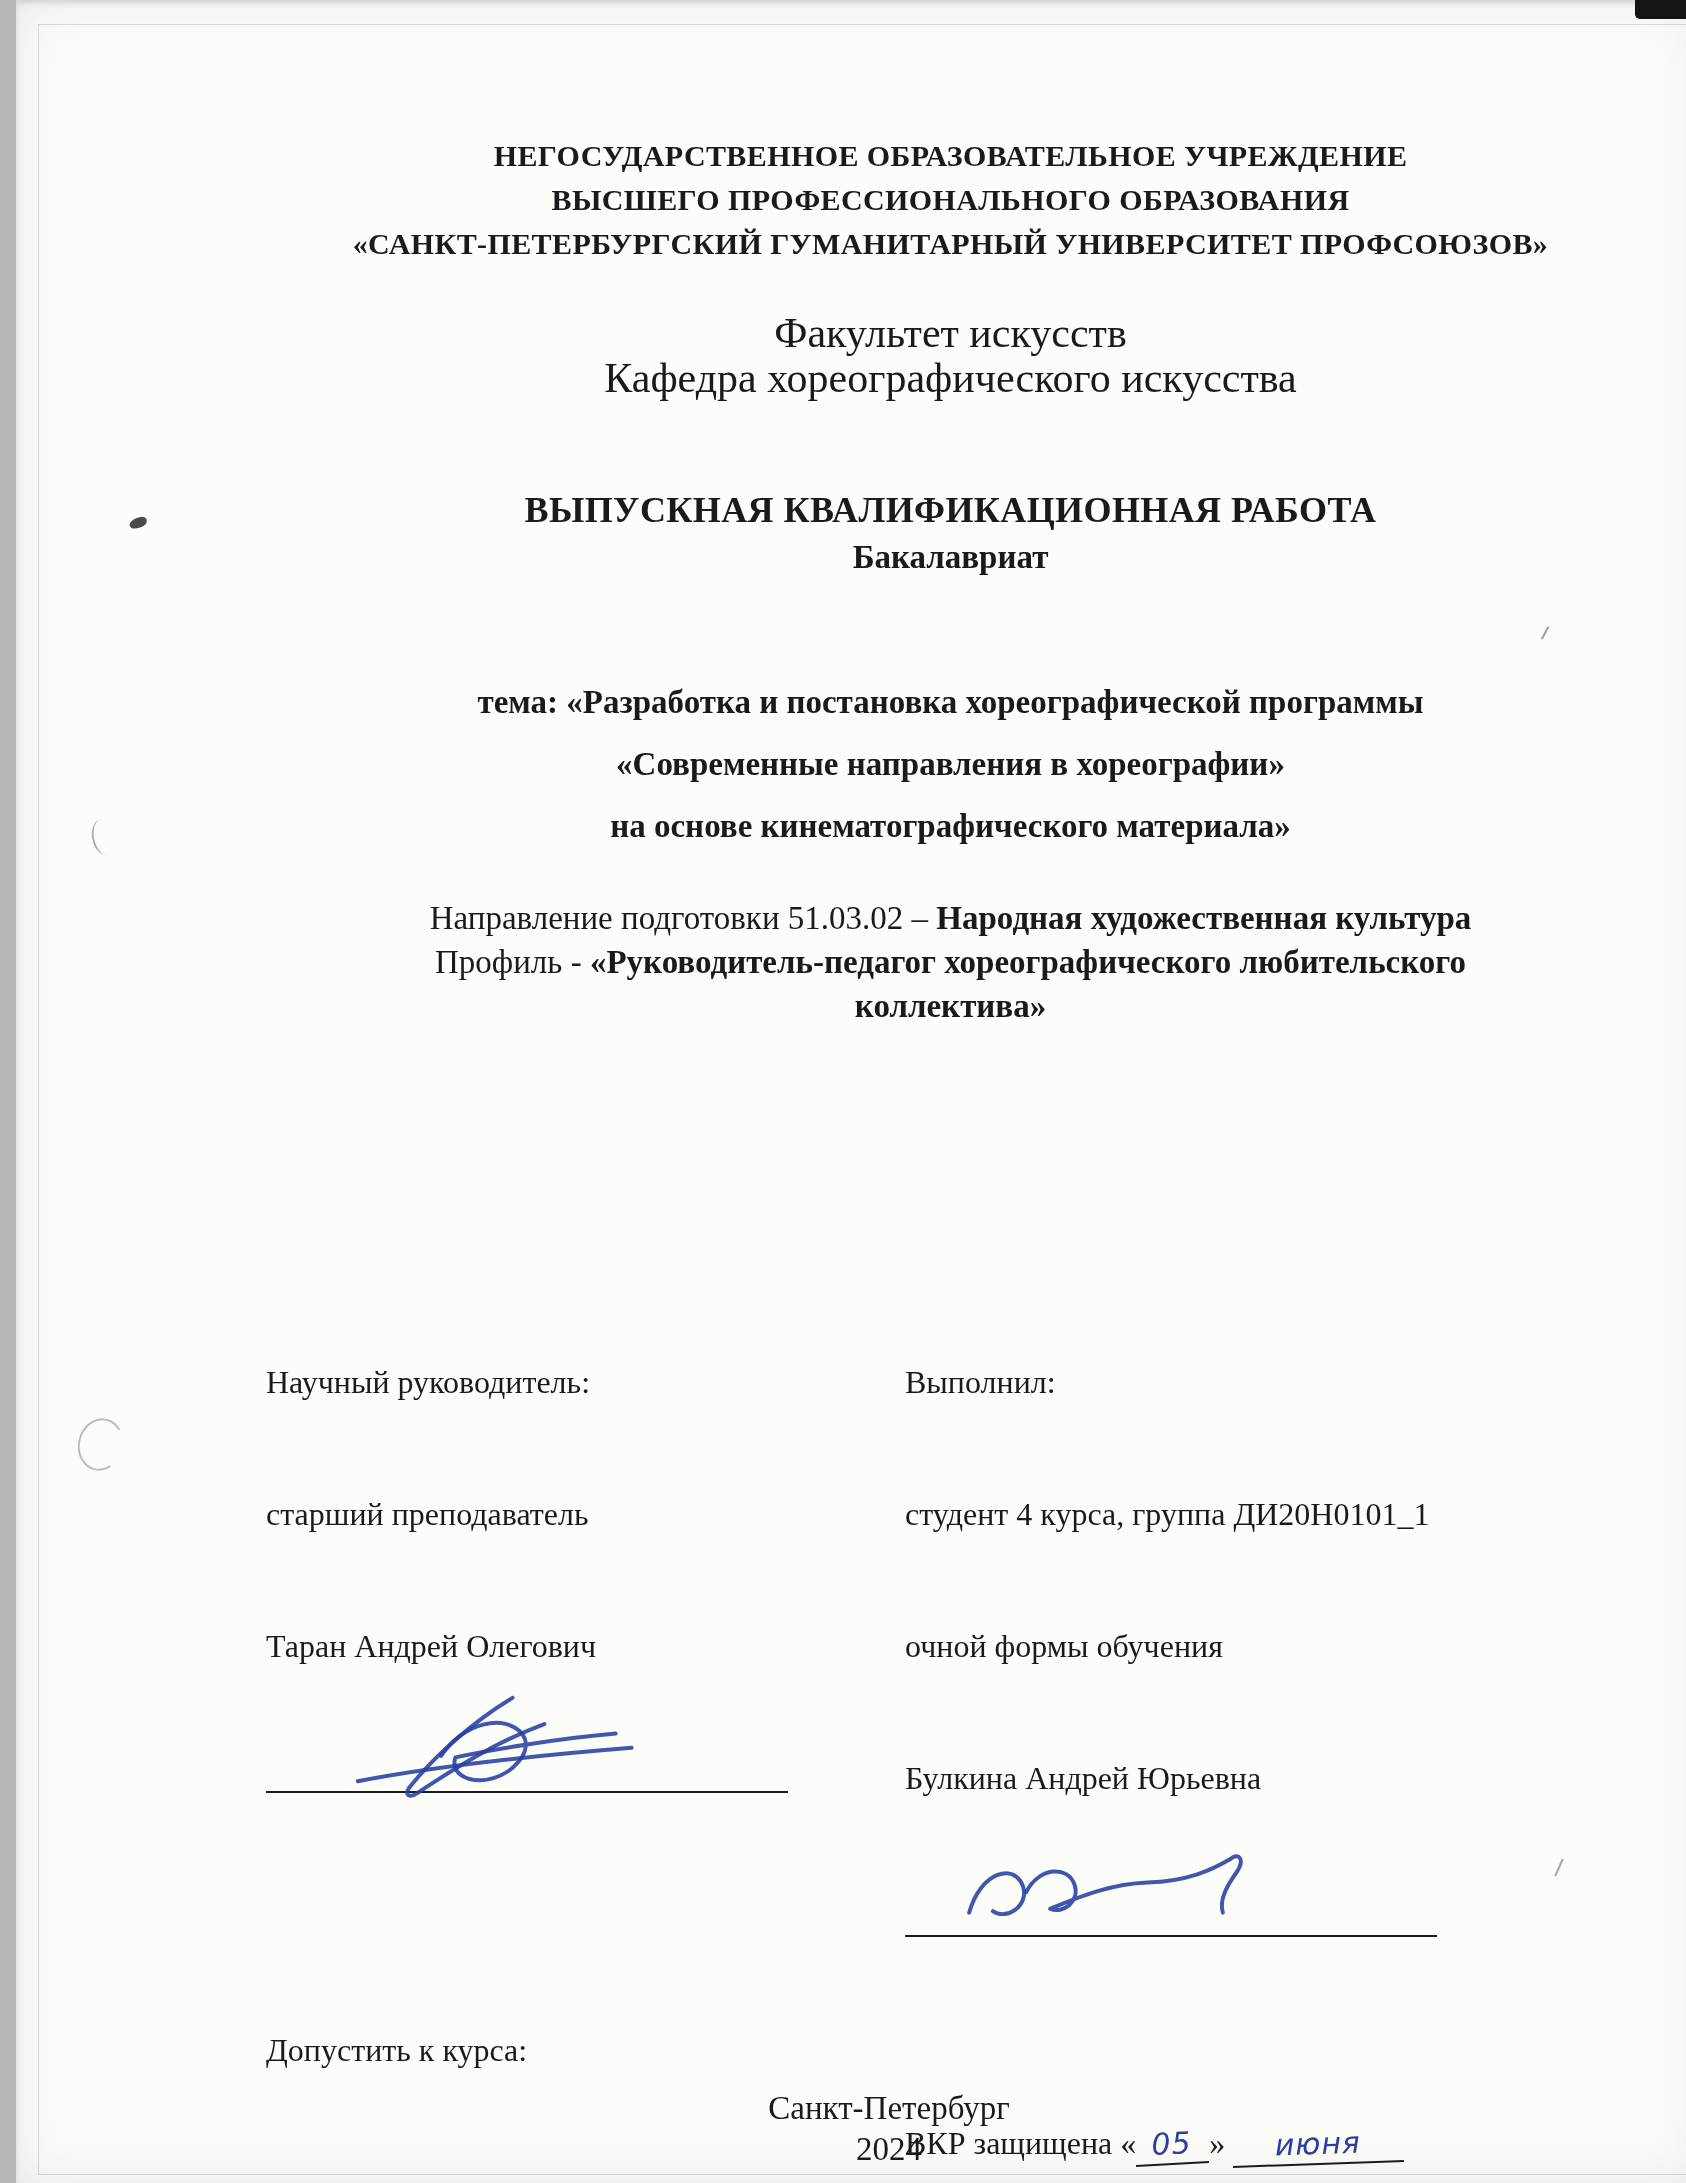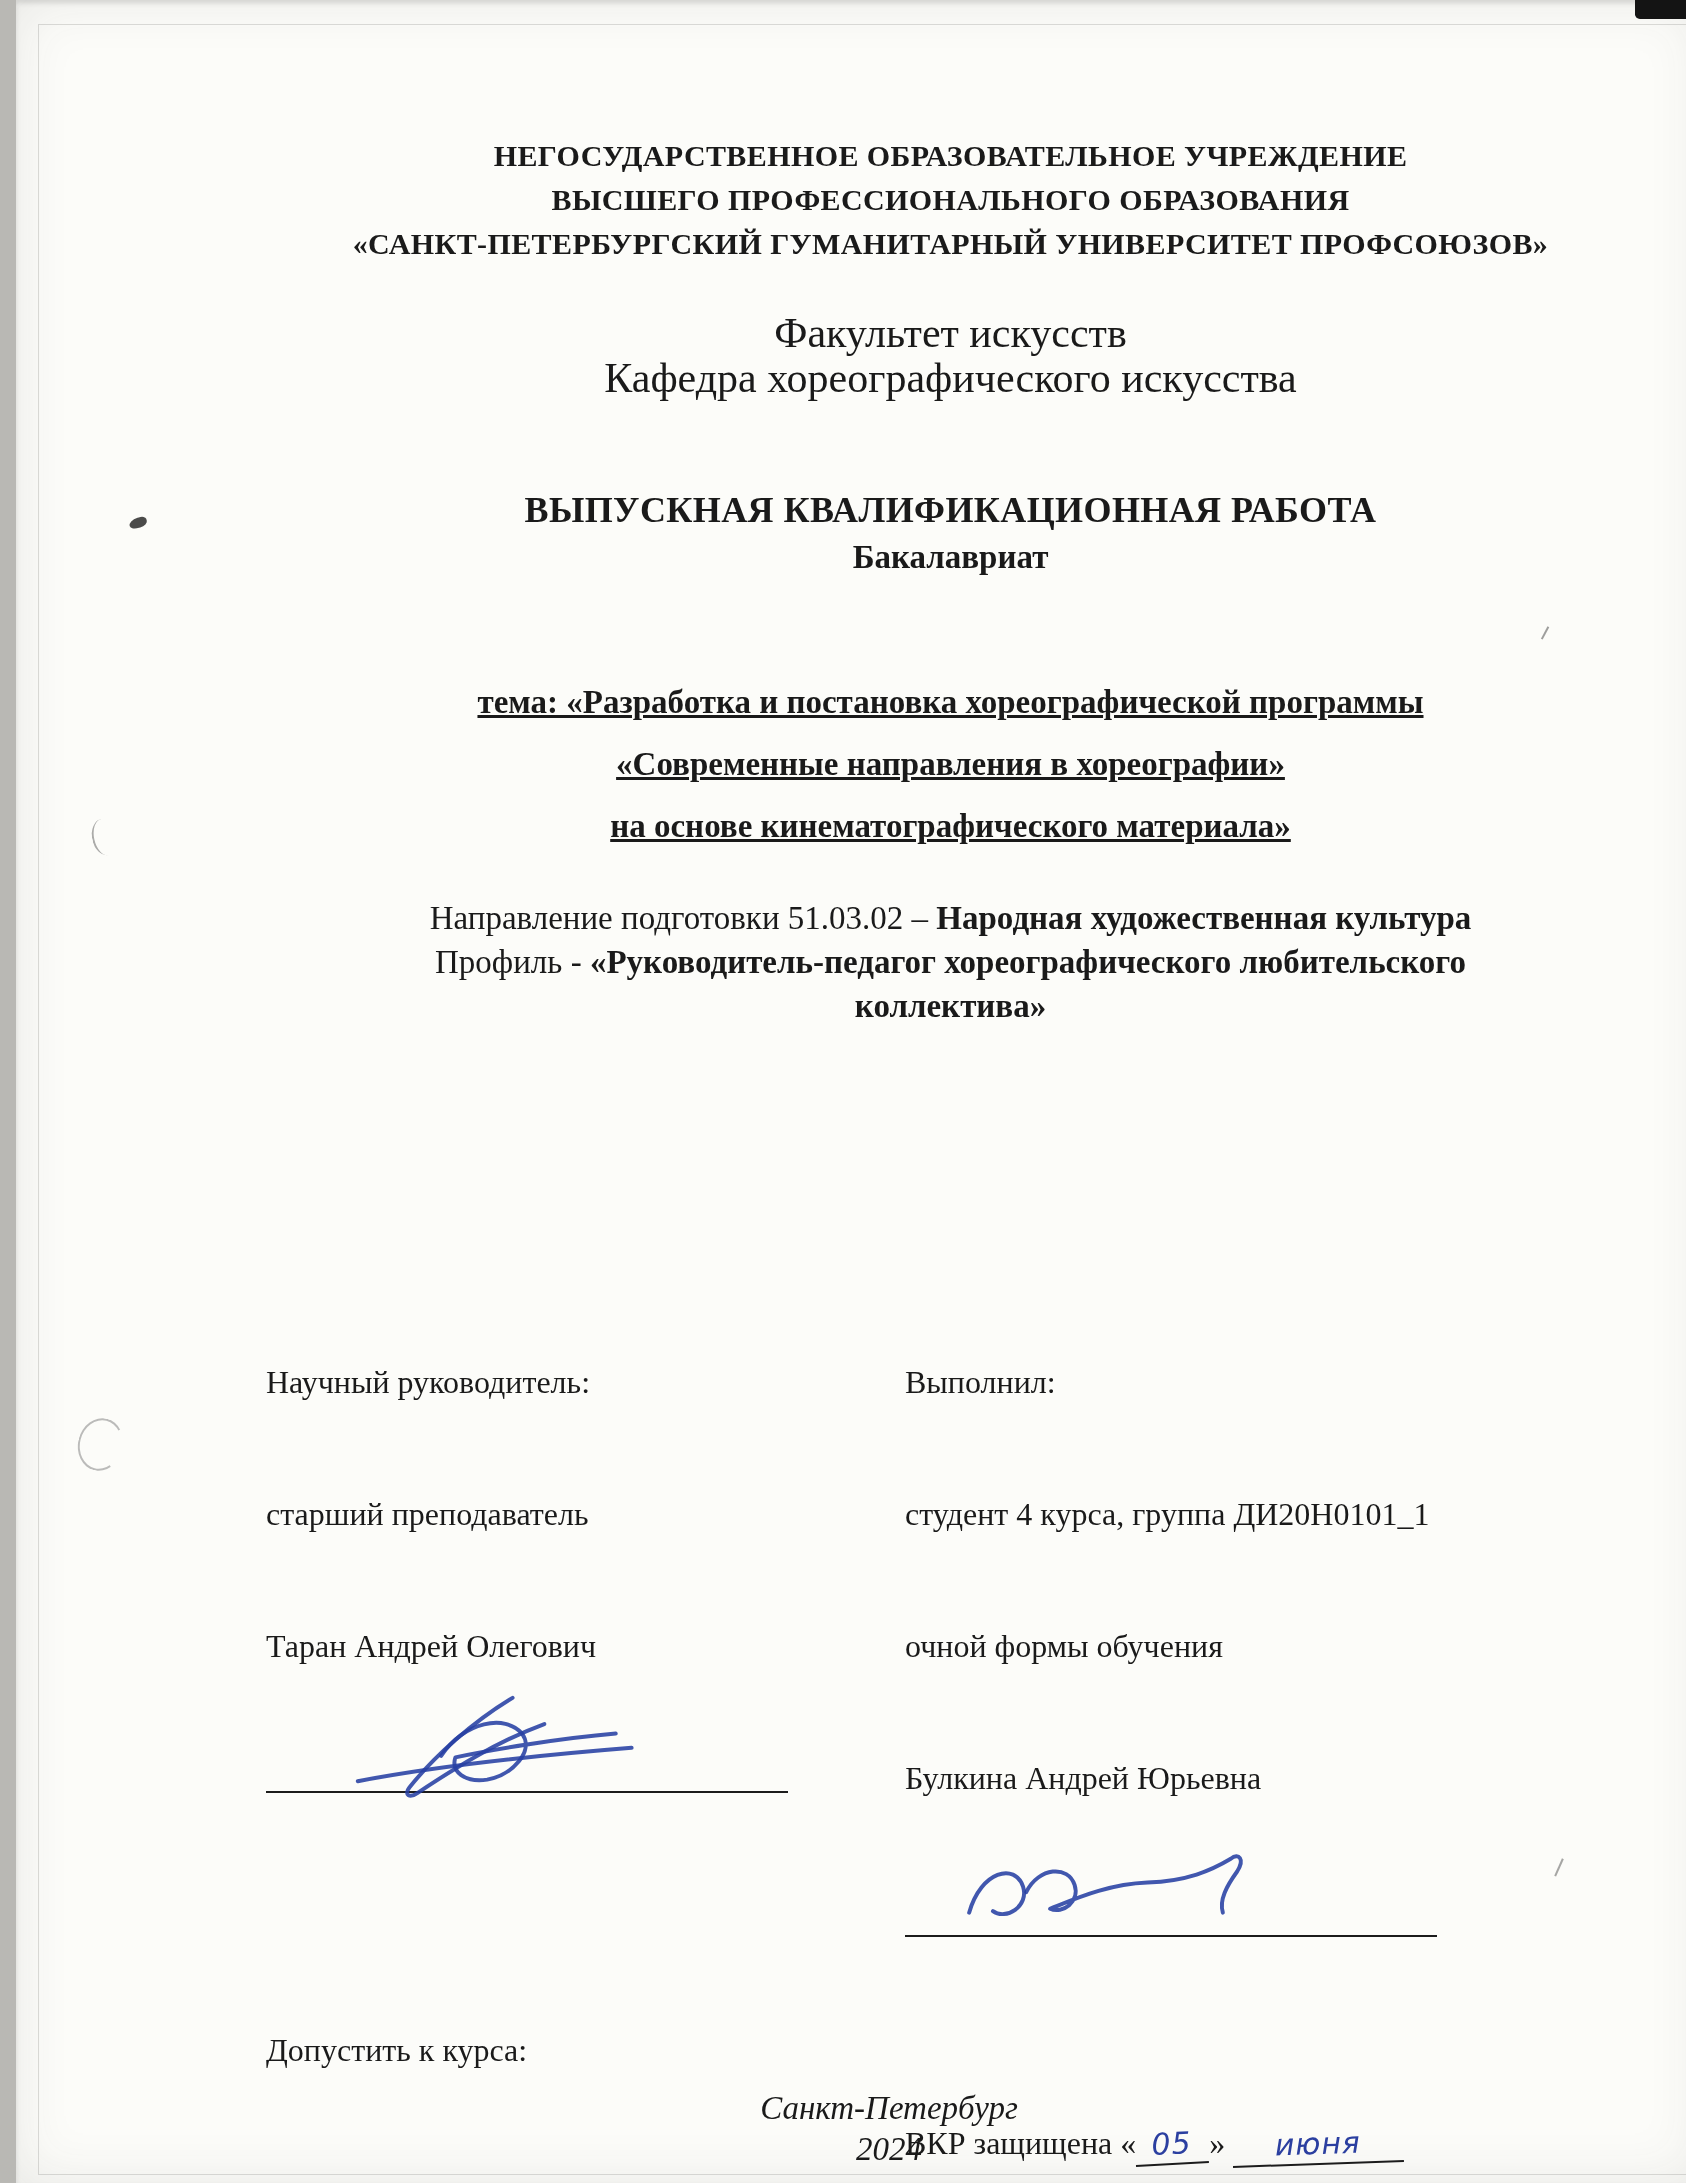--- a/index.html
+++ b/index.html
@@ -27,21 +27,21 @@
   .mark-left-ellipse{position:absolute;left:62px;top:1418px;width:41px;height:49px;border:2.4px solid rgba(110,110,110,.45);border-radius:50%;border-right-color:transparent;transform:rotate(14deg);}
   .mark-right-tick1{position:absolute;left:1528px;top:626px;width:2.4px;height:14.3px;background:rgba(80,80,80,.55);transform:rotate(28deg);}
   .mark-right-tick2{position:absolute;left:1542px;top:1858px;width:2.4px;height:19px;background:rgba(80,80,80,.5);transform:rotate(24deg);}
 
   .center-col{position:absolute;left:246px;width:1377px;text-align:center;}
   .header-block{top:135px;font-weight:bold;font-size:30px;line-height:41px;letter-spacing:0.4px;}
   .faculty-block{top:311px;font-size:42px;line-height:45px;}
   .work-title-block{top:486px;}
   .work-title{font-weight:bold;font-size:36px;line-height:48px;letter-spacing:0.4px;}
   .degree{font-weight:bold;font-size:33px;line-height:46px;}
-  .theme-block{top:671px;font-weight:bold;font-size:33px;line-height:62px;text-decoration:underline;}
+  .theme-block{top:671px;font-weight:bold;font-size:33px;line-height:62px;}
   .direction-block{top:896px;font-size:33px;line-height:44px;}
   .bold{font-weight:bold;}
 
   .col{position:absolute;font-size:32px;line-height:44px;white-space:pre-wrap;}
   .col-left{top:1272px;left:250px;width:587px;}
   .col-right{top:1272px;left:889px;width:699px;}
   .line{min-height:44px;}
 
   .sigline{position:relative;border-bottom:2.4px solid #1c1c1c;height:35px;}
   .sigline-left1{width:522px;}
@@ -62,21 +62,21 @@
   .blank{
     display:inline-block;
     border-bottom:2.4px solid #1c1c1c;
     text-align:center;
     vertical-align:bottom;
     line-height:38px;
   }
   .blank-day{width:73px;transform:rotate(-3deg);transform-origin:bottom;}
   .blank-month{width:171px;transform:rotate(-2deg);transform-origin:bottom;}
 
-  .footer-block{position:absolute;left:119px;width:1508px;top:2088px;text-align:center;font-size:33px;line-height:41px;font-style:italic;}
+  .footer-block{position:absolute;left:119px;width:1508px;top:2088px;text-align:center;font-size:33px;line-height:41px;}
 </style>
 </head>
 <body>
 
 <div class="page">
   <div class="inner-edge"></div>
 
   <div class="corner-mark"></div>
   <div class="mark-left-dot"></div>
   <div class="mark-left-paren"></div>

